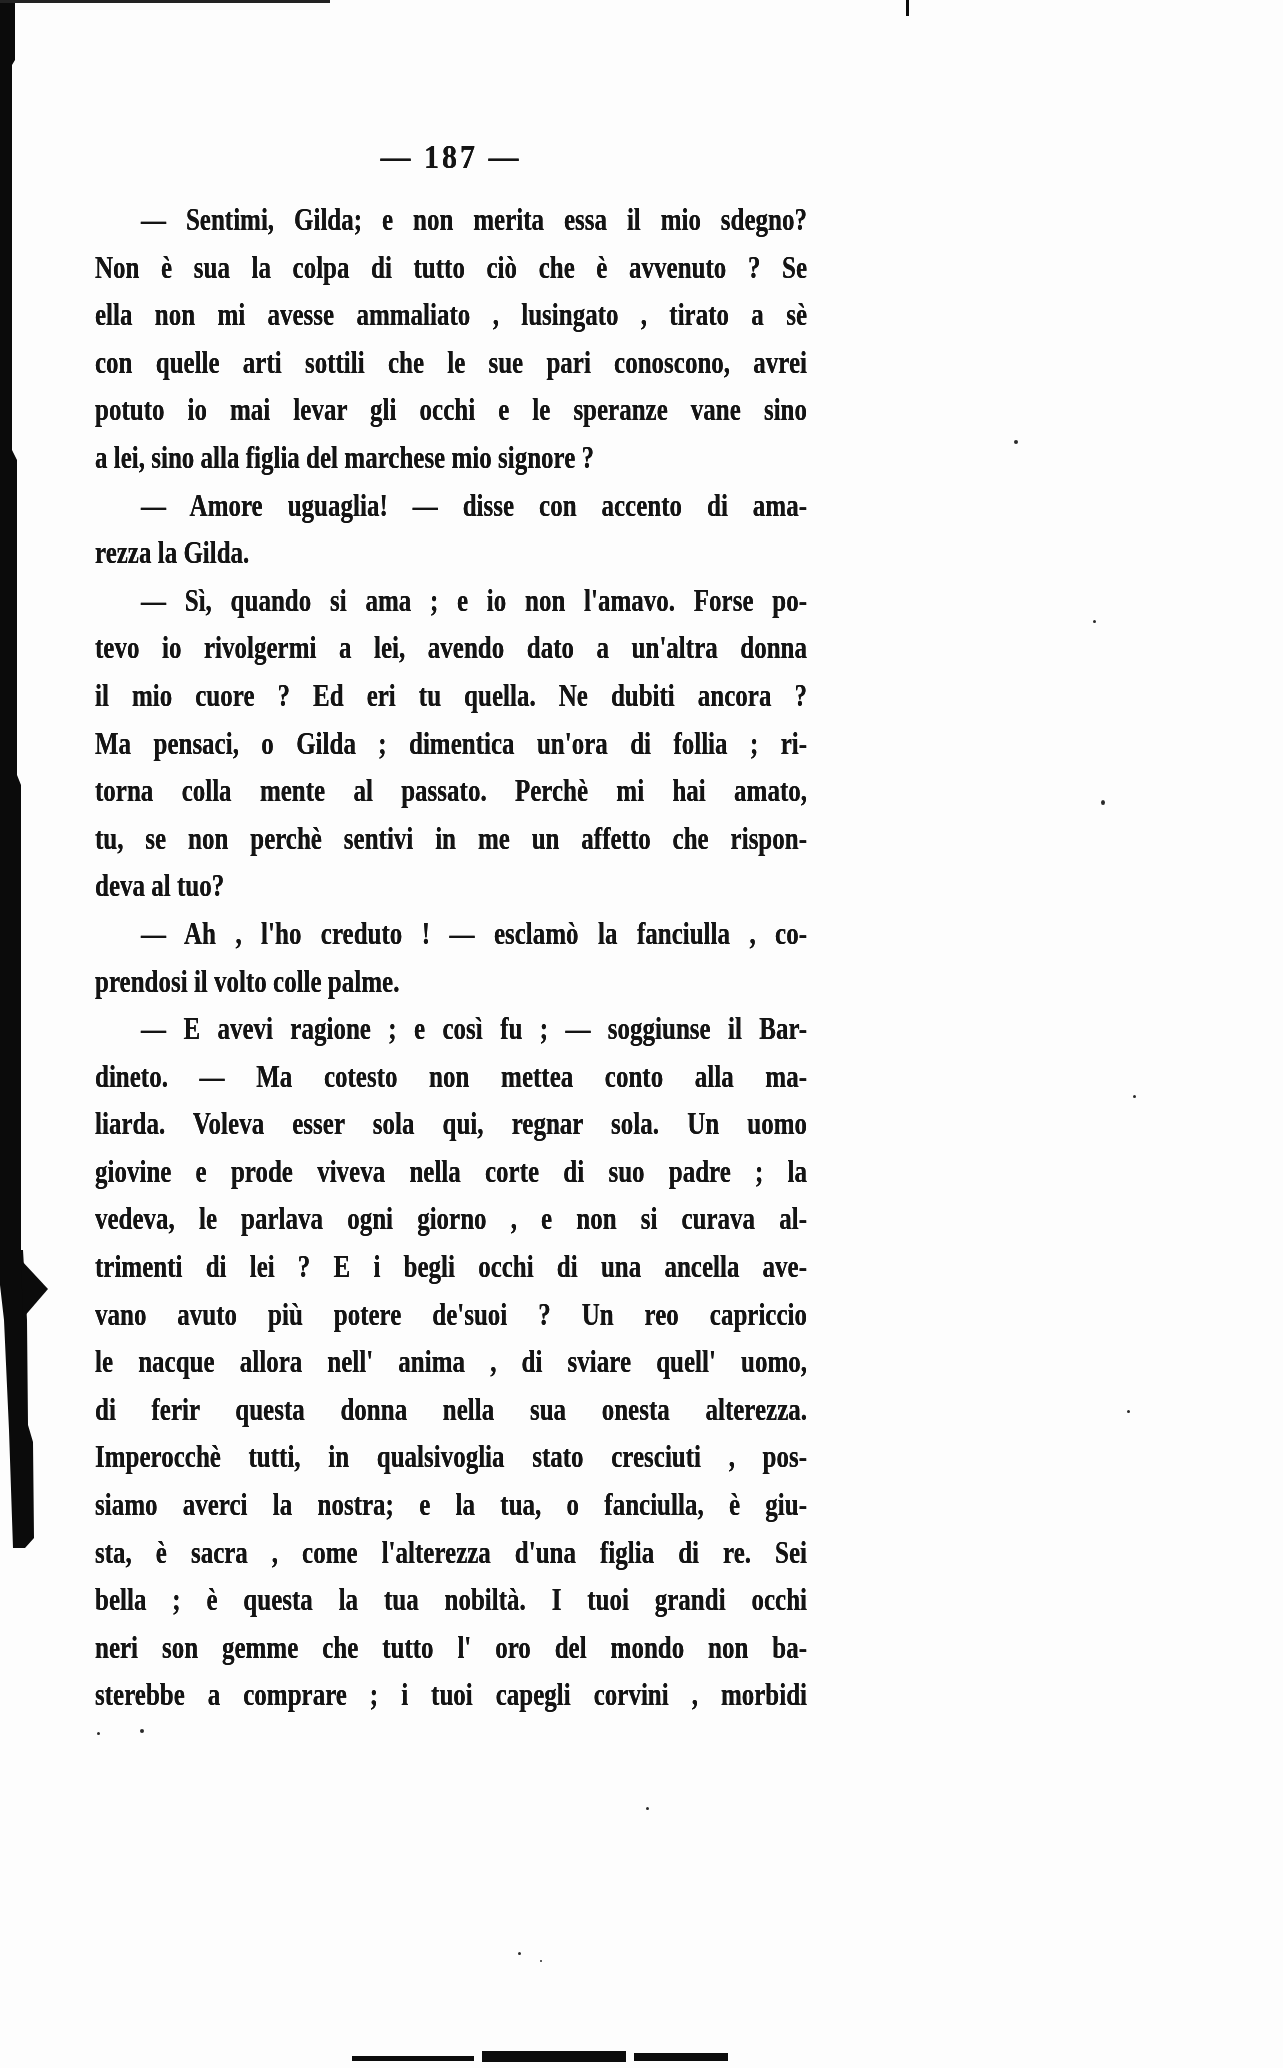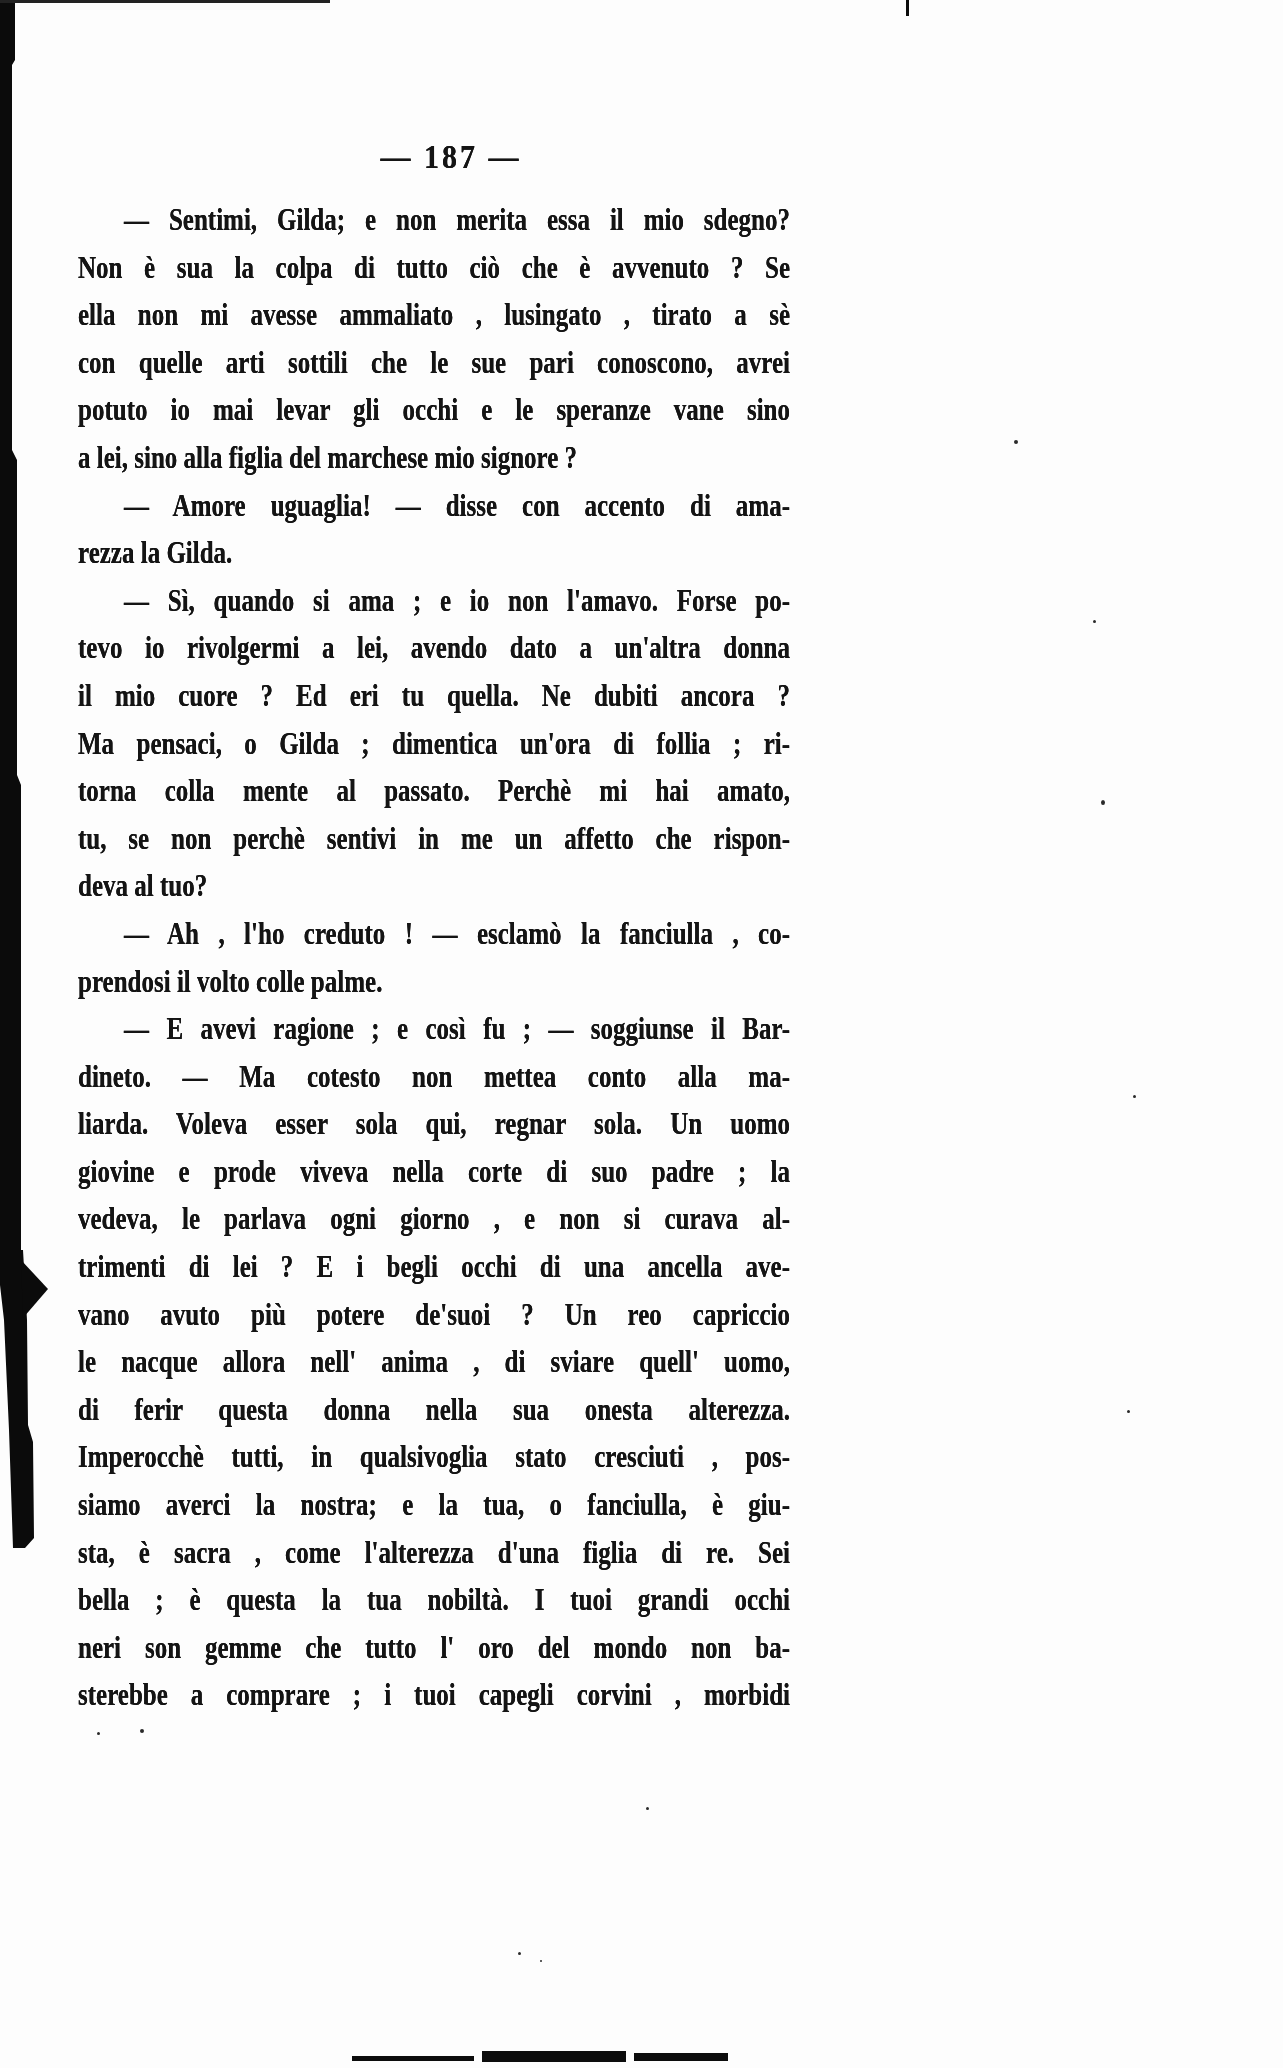--- a/index.html
+++ b/index.html
@@ -8,21 +8,21 @@
     position:relative; width:1283px; height:2068px;
     background:var(--paper); overflow:hidden;
     font-family:Liberation Serif, serif; color:var(--ink);
   }
   .header {
     position:absolute; left:95px; top:140px; width:712px;
     text-align:center; font-size:30px; font-weight:bold;
     letter-spacing:3px; transform:scaleY(1.15); transform-origin:50% 50%;
     text-shadow:0 0 0.5px currentColor;
   }
-  .text-block { position:absolute; left:78px; top:196px; width:712px; }
+  .text-block { position:absolute; left:95px; top:196px; width:712px; }
   .line {
     height:47.6px; line-height:47.6px; font-size:25px; font-weight:bold;
     transform:scaleY(1.28); transform-origin:0 50%;
     text-shadow:0 0 0.5px currentColor;
   }
   .line.justify { text-align:justify; text-align-last:justify; }
   .line.indent { padding-left:46px; }
   
   .artifact { position:absolute; background:#0c0c0c; }
   .left-border-svg { position:absolute; left:0; top:0; }

